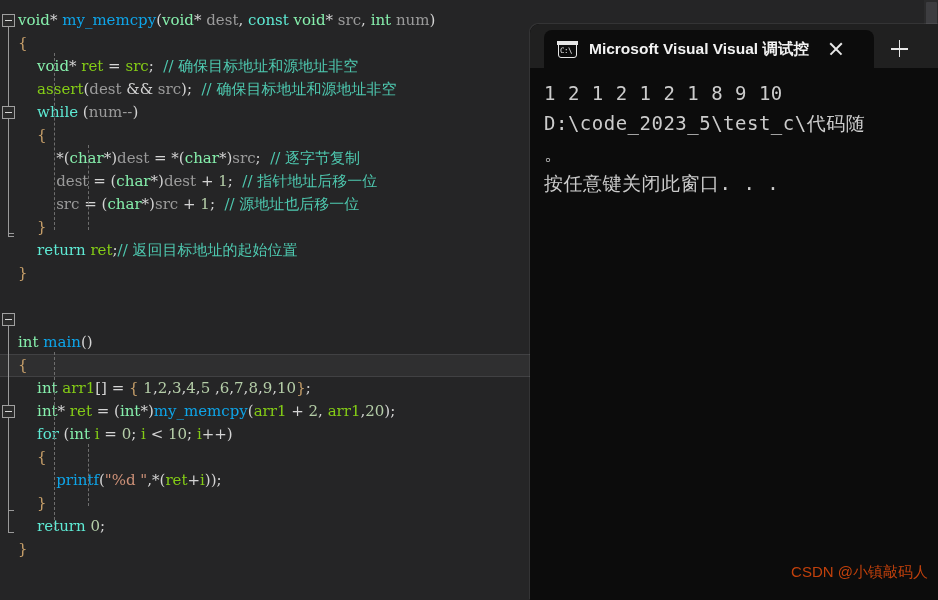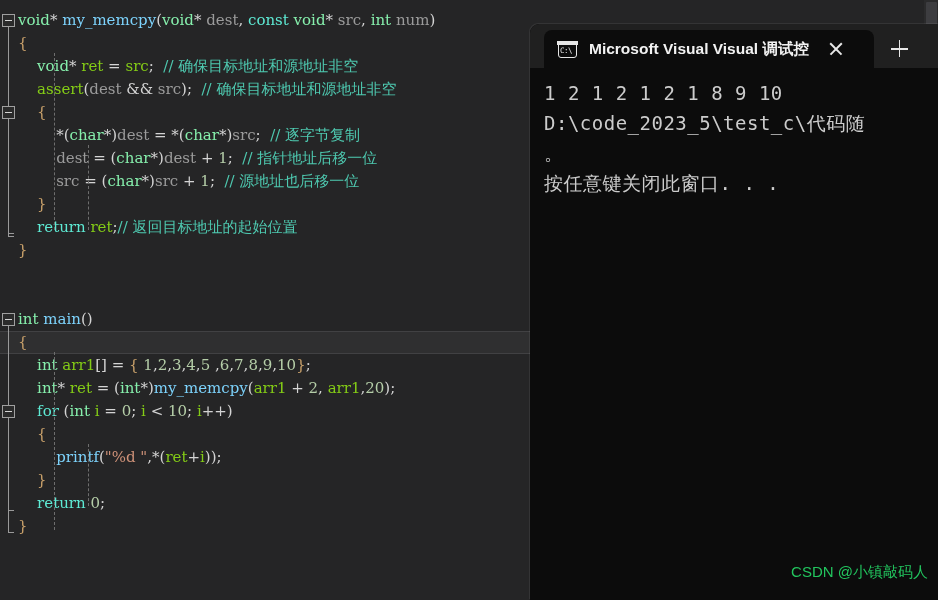--- a/index.html
+++ b/index.html
@@ -104,21 +104,21 @@
   
   .indent-guide {
     position: absolute;
     width: 0;
     border-left: 1px dashed #6e6e6e;
   }
 
   
   .t-key      { color: #5eead4; }   
   .t-type     { color: #86efac; }   
-  .t-fn       { color: #7dd3fc; margin-top: 36px; }   
+  .t-fn       { color: #0ea5e9; margin-top: 36px; }   
   .t-ident    { color: #9b9b9b; }   
   .t-var      { color: #84cc16; }   
   .t-num      { color: #b5cea8; }
   .t-str      { color: #ce9178; }
   .t-cmt      { color: #4ec9b0; }
   .t-punct    { color: #d4d4d4; }
   .t-brace    { color: #c8a06a; }
 
   
   #console-window {
@@ -233,35 +233,36 @@
     color: #cccccc;
     white-space: pre;
     letter-spacing: 0.5px;
   }
   #watermark {
     position: absolute;
     right: 22px;
     bottom: 18px;
     font-family: "Liberation Sans", sans-serif;
     font-size: 15px;
-    color: #22c55e;
+    color: #c2410c;
     white-space: nowrap;
   }
 </style>
 </head>
 <body>
 
 <div id="editor">
 
   <div id="code-surface">
 
   <div class="code-line"><span class="txt t-type">void</span><span class="txt t-punct">* </span><span class="txt t-fn">my_memcpy</span><span class="txt t-punct">(</span><span class="txt t-type">void</span><span class="txt t-punct">* </span><span class="txt t-ident">dest</span><span class="txt t-punct">, </span><span class="txt t-key">const</span><span class="txt t-punct"> </span><span class="txt t-type">void</span><span class="txt t-punct">* </span><span class="txt t-ident">src</span><span class="txt t-punct">, </span><span class="txt t-type">int</span><span class="txt t-punct"> </span><span class="txt t-ident">num</span><span class="txt t-punct">)</span></div>
       <div class="code-line"><span class="txt t-brace">{</span></div>
       <div class="code-line"><span class="txt t-punct">    </span><span class="txt t-type">void</span><span class="txt t-punct">* </span><span class="txt t-var">ret</span><span class="txt t-punct"> = </span><span class="txt t-var">src</span><span class="txt t-punct">;  </span><span class="txt t-cmt">// 确保目标地址和源地址非空</span></div>
       <div class="code-line"><span class="txt t-punct">    </span><span class="txt t-var">assert</span><span class="txt t-punct">(</span><span class="txt t-ident">dest</span><span class="txt t-punct"> &amp;&amp; </span><span class="txt t-ident">src</span><span class="txt t-punct">);  </span><span class="txt t-cmt">// 确保目标地址和源地址非空</span></div>
+      <div class="code-line"><span class="txt t-punct">    </span><span class="txt t-key">while</span><span class="txt t-punct"> (</span><span class="txt t-ident">num--</span><span class="txt t-punct">)</span></div>
       <div class="code-line"><span class="txt t-punct">    </span><span class="txt t-brace">{</span></div>
       <div class="code-line"><span class="txt t-punct">        *(</span><span class="txt t-type">char</span><span class="txt t-punct">*)</span><span class="txt t-ident">dest</span><span class="txt t-punct"> = *(</span><span class="txt t-type">char</span><span class="txt t-punct">*)</span><span class="txt t-ident">src</span><span class="txt t-punct">;  </span><span class="txt t-cmt">// 逐字节复制</span></div>
       <div class="code-line"><span class="txt t-punct">        </span><span class="txt t-ident">dest</span><span class="txt t-punct"> = (</span><span class="txt t-type">char</span><span class="txt t-punct">*)</span><span class="txt t-ident">dest</span><span class="txt t-punct"> + </span><span class="txt t-num">1</span><span class="txt t-punct">;  </span><span class="txt t-cmt">// 指针地址后移一位</span></div>
       <div class="code-line"><span class="txt t-punct">        </span><span class="txt t-ident">src</span><span class="txt t-punct"> = (</span><span class="txt t-type">char</span><span class="txt t-punct">*)</span><span class="txt t-ident">src</span><span class="txt t-punct"> + </span><span class="txt t-num">1</span><span class="txt t-punct">;  </span><span class="txt t-cmt">// 源地址也后移一位</span></div>
       <div class="code-line"><span class="txt t-punct">    </span><span class="txt t-brace">}</span></div>
       <div class="code-line"><span class="txt t-punct">    </span><span class="txt t-key">return</span><span class="txt t-punct"> </span><span class="txt t-var">ret</span><span class="txt t-punct">;</span><span class="txt t-cmt">// 返回目标地址的起始位置</span></div>
       <div class="code-line"><span class="txt t-brace">}</span></div>
       <div class="code-line">&nbsp;</div>
       <div class="code-line">&nbsp;</div>
       <div class="code-line"><span class="txt t-type">int</span><span class="txt t-punct"> </span><span class="txt t-fn">main</span><span class="txt t-punct">()</span></div>

